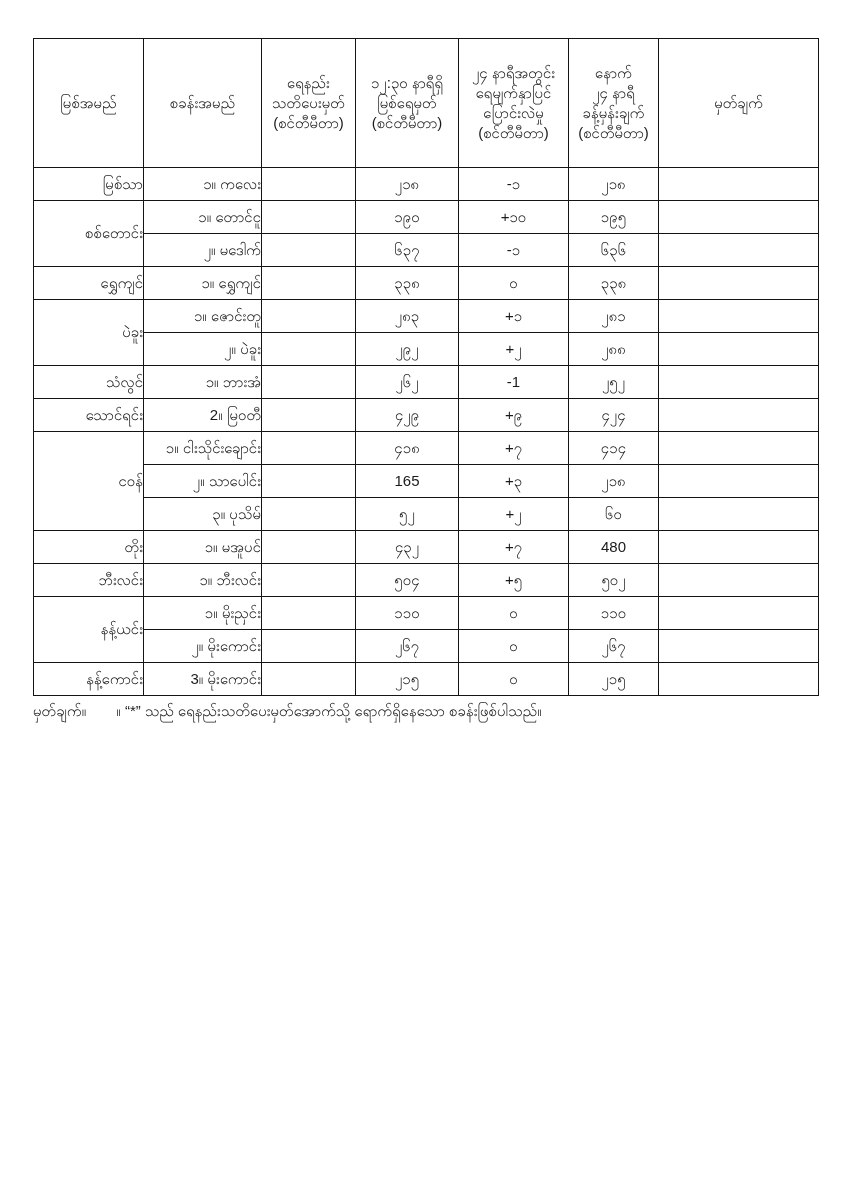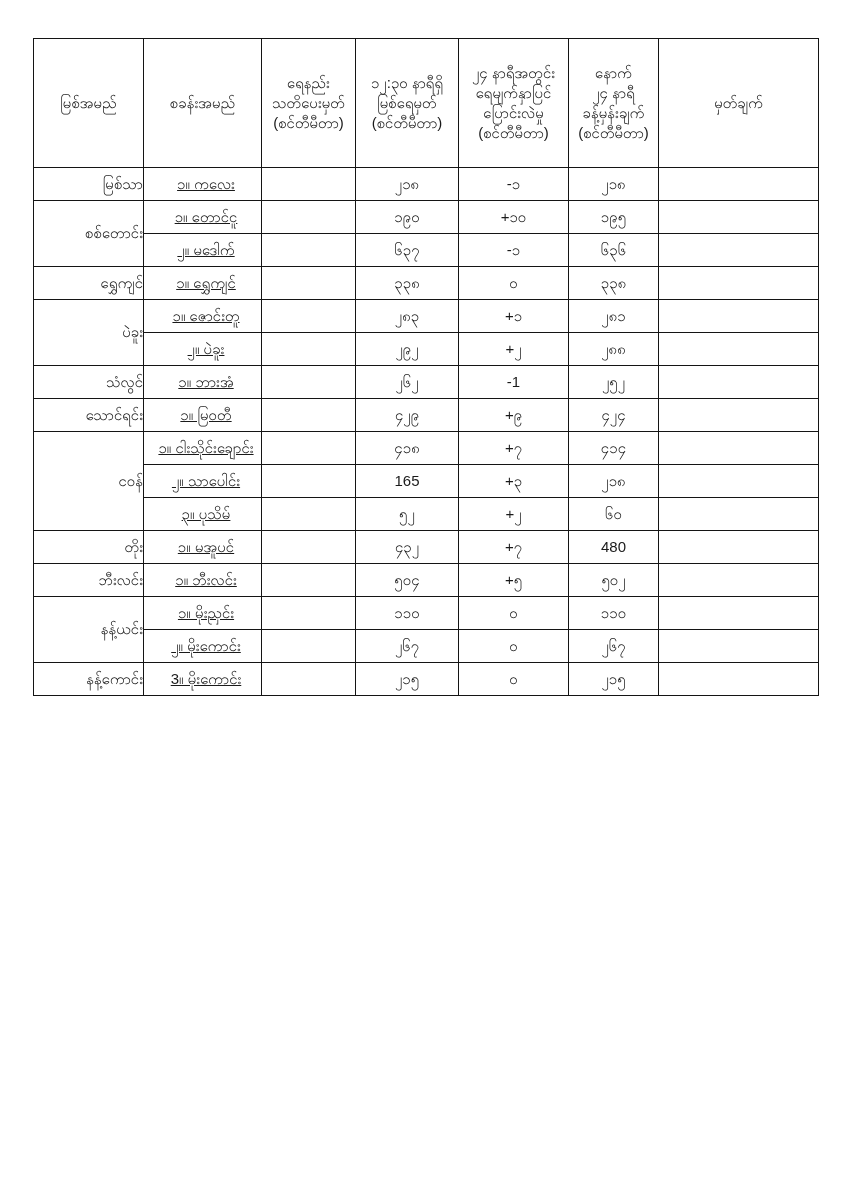--- a/index.html
+++ b/index.html
@@ -36,24 +36,23 @@
     vertical-align: middle;
     white-space: pre-line;
     padding: 2px 3px;
   }
   .river-table td.river {
     text-align: right;
     vertical-align: middle;
     padding-left: 7px;
   }
   .river-table td.station {
-    text-align: center;
+    text-align: right;
     vertical-align: middle;
     padding-left: 7px;
-    text-decoration: underline;
   }
   .river-table td.num {
     text-align: center;
     vertical-align: middle;
   }
   .river-table td.remark {
     vertical-align: middle;
   }
   .footnote {
     position: absolute;
@@ -158,21 +157,21 @@
         <td class="river">သံလွင်</td>
         <td class="station">၁။ ဘားအံ</td>
         <td class="num"></td>
         <td class="num">၂၆၂</td>
         <td class="num">-1</td>
         <td class="num">၂၅၂</td>
         <td class="remark"></td>
       </tr>
       <tr>
         <td class="river">သောင်ရင်း</td>
-        <td class="station">၁။ မြဝတီ</td>
+        <td class="station">2။ မြဝတီ</td>
         <td class="num"></td>
         <td class="num">၄၂၉</td>
         <td class="num">+၉</td>
         <td class="num">၄၂၄</td>
         <td class="remark"></td>
       </tr>
       <tr>
         <td class="river" rowspan="3">ငဝန်</td>
         <td class="station">၁။ ငါးသိုင်းချောင်း</td>
         <td class="num"></td>
@@ -237,14 +236,17 @@
         <td class="station">3။ မိုးကောင်း</td>
         <td class="num"></td>
         <td class="num">၂၁၅</td>
         <td class="num">၀</td>
         <td class="num">၂၁၅</td>
         <td class="remark"></td>
       </tr>
     </tbody>
   </table>
 
+  <div class="footnote">
+    <span class="fn-label">မှတ်ချက်။</span><span>။ “*” သည် ရေနည်းသတိပေးမှတ်အောက်သို့ ရောက်ရှိနေသော စခန်းဖြစ်ပါသည်။</span>
+  </div>
 
 </div>
 
 </body></html>

